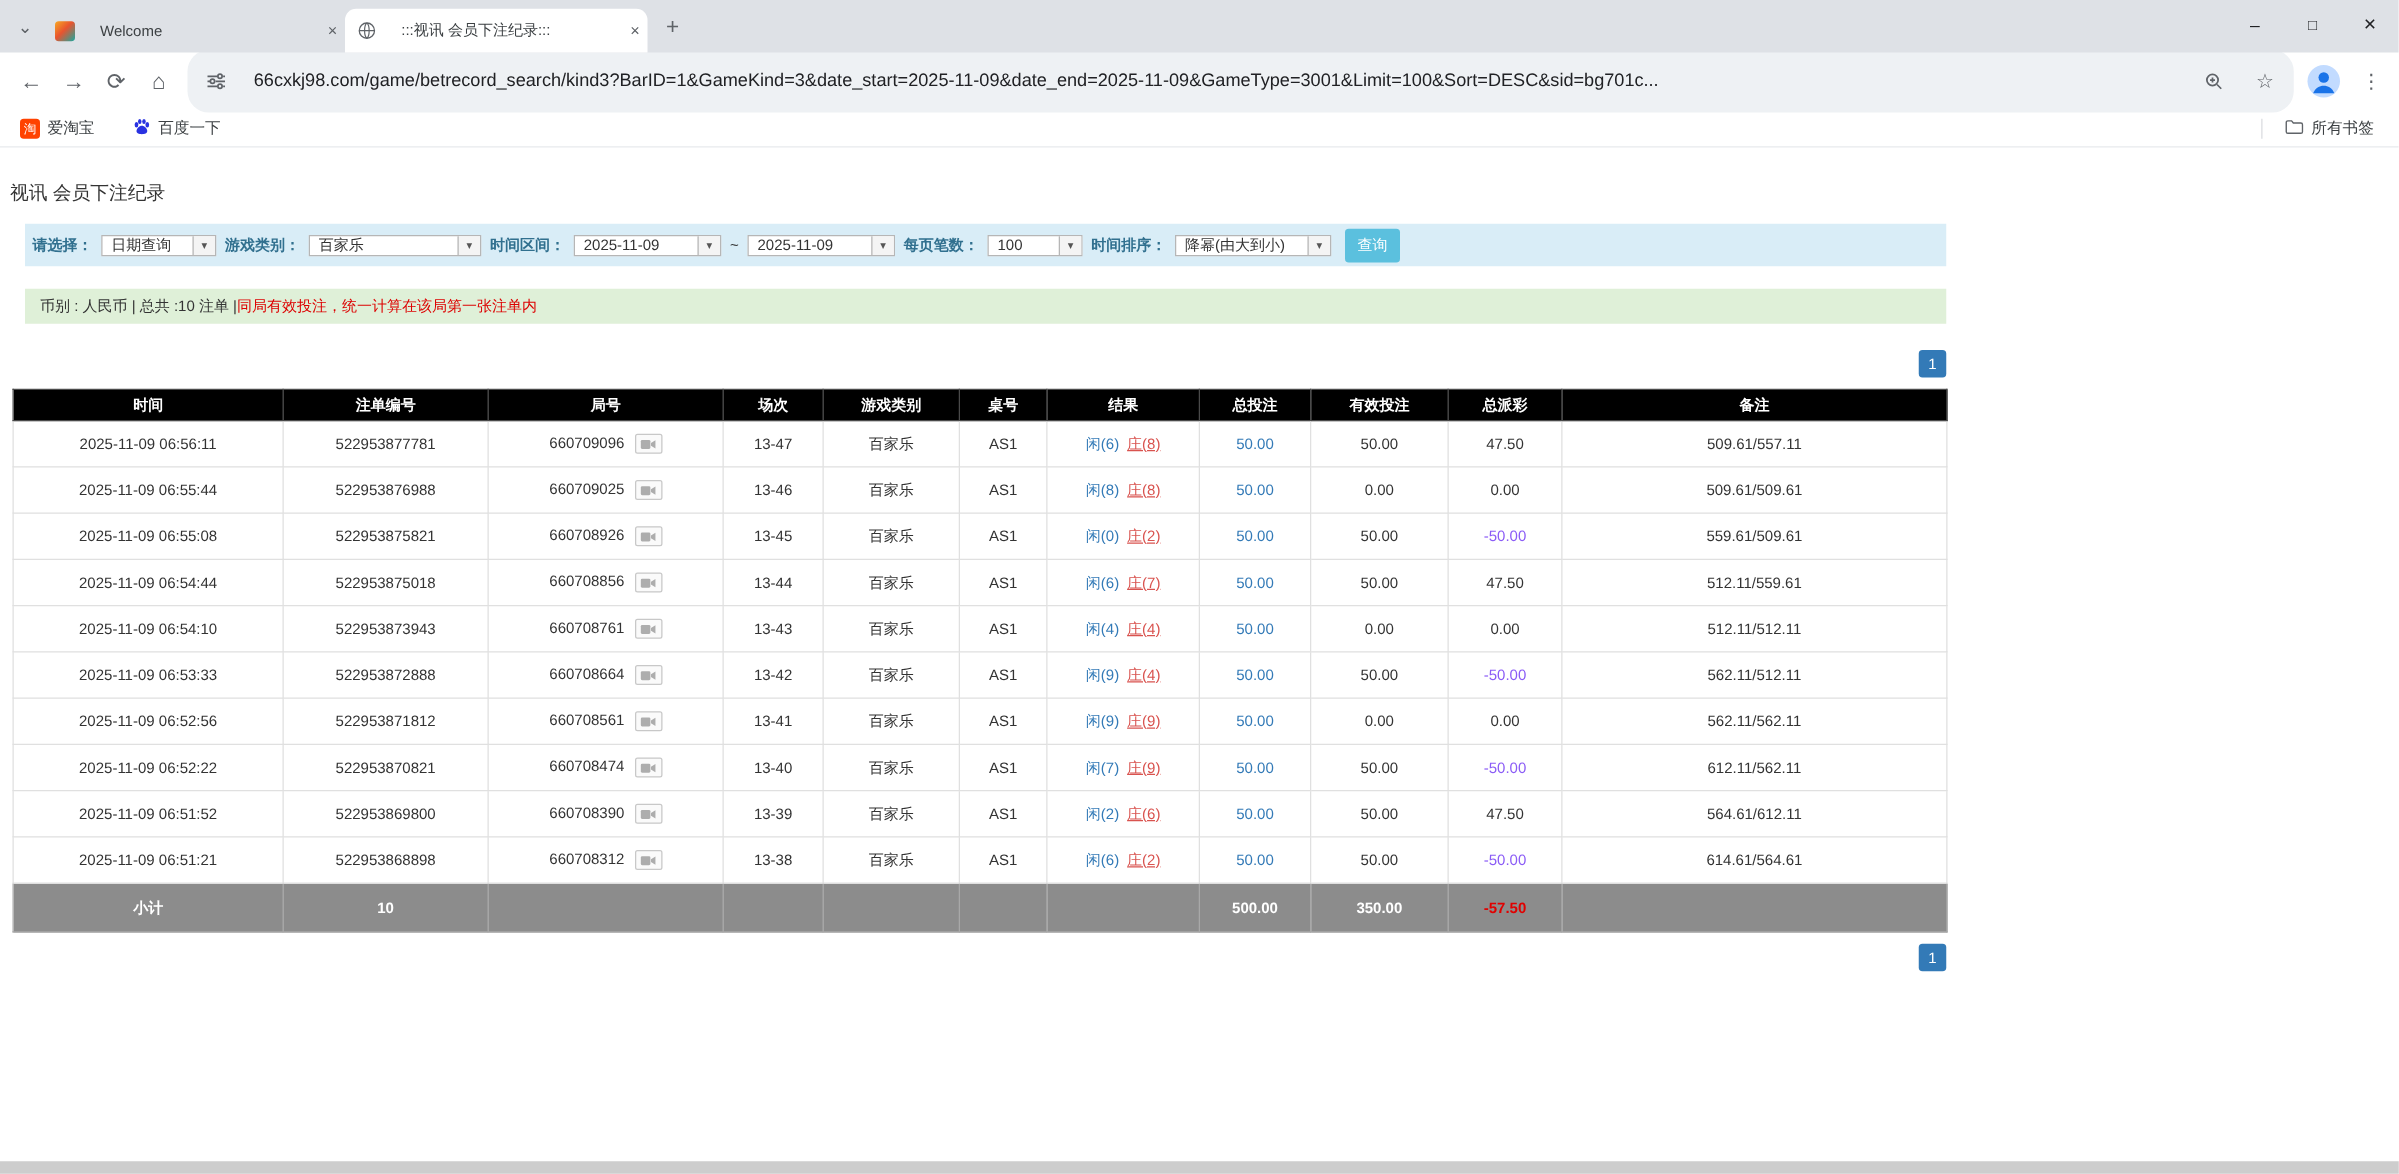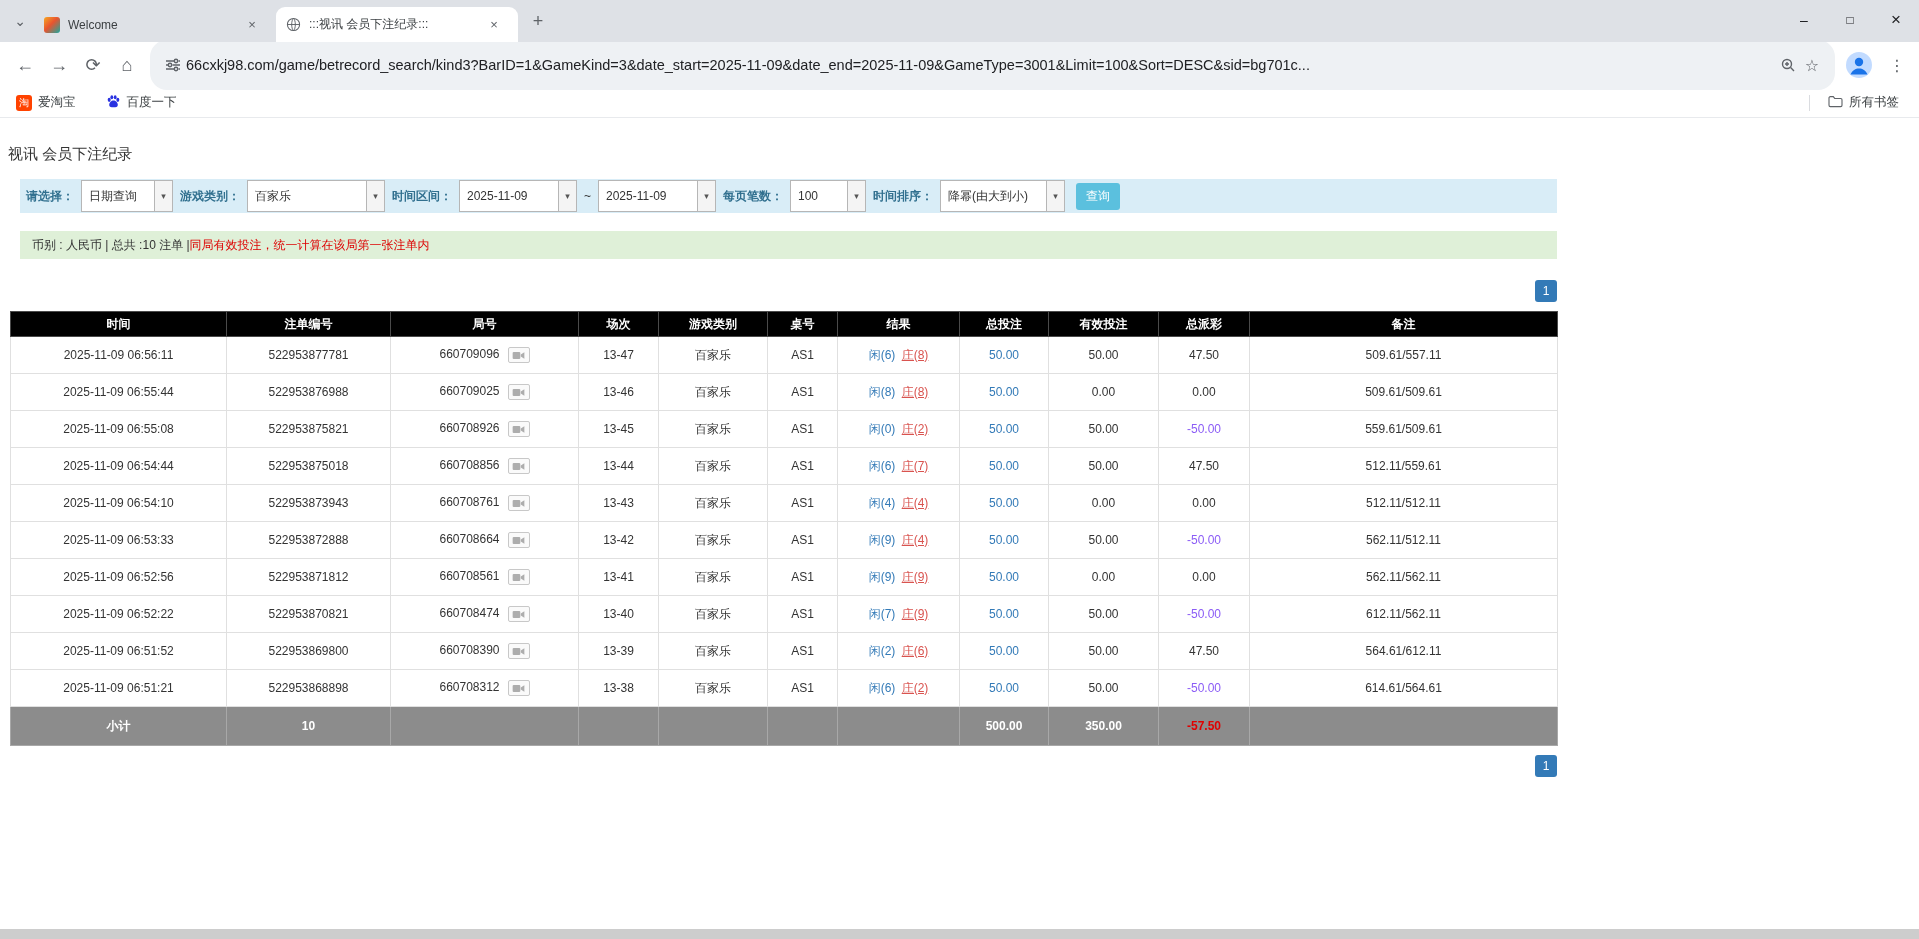--- a/index.html
+++ b/index.html
@@ -4,21 +4,21 @@
 <title>:::视讯 会员下注纪录:::</title>
 <style>
   * { margin:0; padding:0; box-sizing:border-box; }
   html,body { width:1919px; height:939px; overflow:hidden; background:#fff;
     font-family:"Liberation Sans","DejaVu Sans",sans-serif; }
 
   
   .tabstrip { height:42px; background:#dee1e6; display:flex; align-items:flex-end; padding-left:6px; position:relative; }
   .tab-search-btn { align-self:center; width:28px; height:28px; display:flex; align-items:center; justify-content:center;
     color:#5f6368; font-size:14px; border-radius:50%; cursor:pointer; }
-  .tab { width:242px; height:35px; display:flex; align-items:center; gap:8px; padding:0 16px 0 10px;
+  .tab { width:242px; height:35px; display:flex; align-items:center; gap:20px; padding:0 2px 0 10px;
     font-size:12px; color:#3c4043; border-radius:9px 9px 0 0; position:relative; }
   .tab.inactive { background:transparent; }
   .tab.inactive::after { content:""; position:absolute; right:-2px; top:8px; height:18px; width:1px; background:#9aa0a6; }
   .tab.active { background:#fff;align-items:center; }
   .tab .tab-title { white-space:nowrap; overflow:hidden; text-overflow:ellipsis; flex:1; }
   .tab .tab-close { width:16px; height:16px; border-radius:50%; display:flex; align-items:center; justify-content:center;
     font-size:13px; color:#5f6368; flex:none; }
   .fav-welcome { width:16px; height:16px; border-radius:3px; flex:none;
     background:linear-gradient(135deg,#f7a823 0%,#e8542f 45%,#18a9a0 100%); }
   .fav-globe { width:15px; height:15px; flex:none; display:flex; align-items:center; }
@@ -26,21 +26,21 @@
     font-size:18px; color:#5f6368; border-radius:50%; }
   .win-controls { position:absolute; right:0; top:0; height:40px; display:flex; }
   .win-btn { width:46px; height:40px; display:flex; align-items:center; justify-content:center; font-size:14px; color:#202124; }
   .win-btn.max { font-size:12px; }
   .win-btn.close { font-size:17px; }
 
   .toolbar { height:46px; background:#fff; display:flex; align-items:center; padding:0 8px; }
   .tool-btn { width:34px; height:34px; border-radius:50%; display:flex; align-items:center; justify-content:center;
     font-size:18px; color:#5f6368; flex:none; }
   .addressbar { flex:1; height:50px; background:#eef1f4; border-radius:17px; margin:0 10px 0 6px;
-    display:flex; align-items:center; padding:0 12px; gap:2px; }
+    display:flex; align-items:center; padding:0 12px; gap:19px; }
   .addr-url { flex:1; font-size:14.5px; color:#202124; white-space:nowrap; overflow:hidden; }
   .addr-icon { width:22px; height:22px; display:flex; align-items:center; justify-content:center; flex:none; color:#5f6368; }
   .star-icon { font-size:16px; }
   .avatar-btn { width:28px; height:28px; border-radius:50%; overflow:hidden; margin-right:10px; flex:none; }
   .menu-btn { width:28px; height:28px; display:flex; align-items:center; justify-content:center;
     font-size:16px; color:#5f6368; flex:none; }
 
   .bookmarksbar { height:30px; background:#fff; border-bottom:1px solid #e8eaed; display:flex; align-items:center;
     padding:0 12px; font-size:12.5px; color:#3c4043; }
   .bm-item { display:flex; align-items:center; gap:6px; margin-right:22px; height:24px; padding:0 4px; border-radius:4px; }
@@ -49,21 +49,21 @@
   .bm-spacer { flex:1; }
   .bm-sep { width:1px; height:16px; background:#dadce0; margin-right:14px; }
 
   
   .content { margin-left:10px; width:1547px;margin-top:27px; }
   .page-title { font-size:15px; font-weight:normal; color:#333; margin:20px 0 0 -2px; }
 
   .filterbar { background:#d9edf7; height:34px; display:flex; align-items:center; gap:7px;
     padding:0 6px; margin:15px 0 0 10px; }
   .flabel { color:#31708f; font-weight:bold; font-size:12px; white-space:nowrap; }
-  .sel { display:inline-flex; align-items:stretch; background:#fff; border:1px solid #b6b6b6; height:32px; cursor:pointer; }
+  .sel { display:inline-flex; align-items:stretch; background:#fff; border:1px solid #b6b6b6; height:17px; cursor:pointer; }
   .sel .txt { display:flex; align-items:center; padding:0 7px; font-size:12px; color:#333; white-space:nowrap; }
   .sel .arw { width:18px; border-left:1px solid #b6b6b6; background:#f4f4f4; display:flex; align-items:center;
     justify-content:center; font-size:9px; color:#555; }
   .w1 .txt { min-width:72px; } .w2 .txt { min-width:118px; } .w3 .txt { min-width:98px; }
   .w4 .txt { min-width:56px; } .w5 .txt { min-width:105px; }
   .tilde { font-size:12px; color:#333; }
   .search-btn { background:#5bc0de; color:#fff; border:none; font-size:12px; padding:5px 10px; border-radius:3px;
     cursor:pointer; margin-left:4px; }
 
   .summarybar { background:#dff0d8; height:28px; display:flex; align-items:center; 

